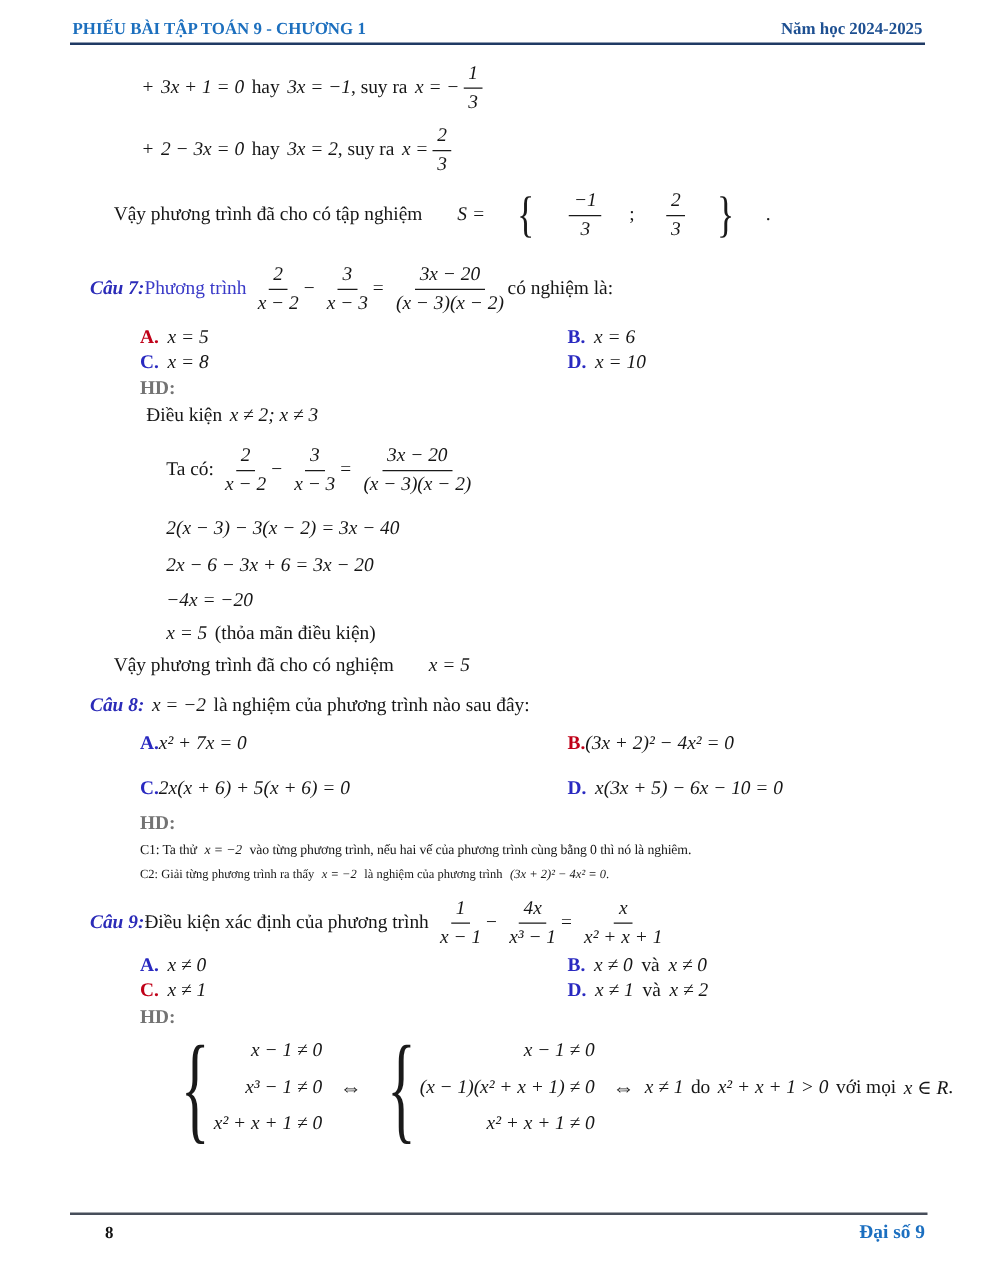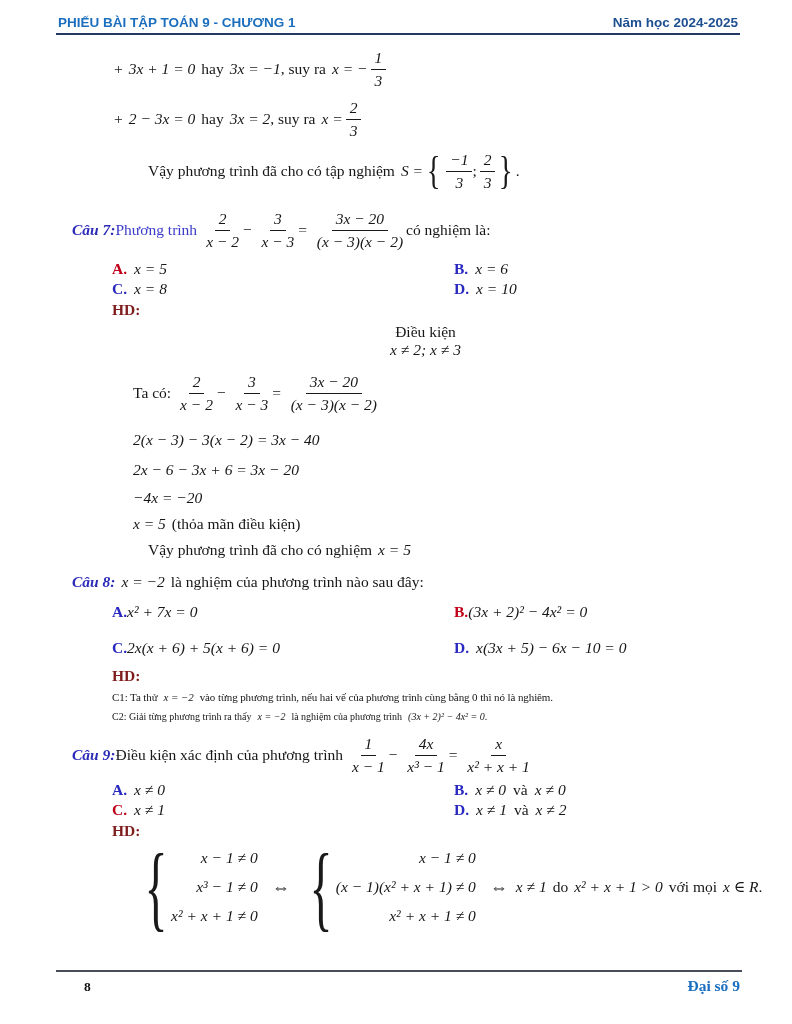--- a/index.html
+++ b/index.html
@@ -7,34 +7,34 @@
     width:792px; height:1024px; overflow:hidden;
     font-family:"Liberation Serif","DejaVu Serif",serif;
     color:#161616; font-size:15.5px;
   }
   .page { position:relative; width:792px; height:1024px; box-sizing:border-box; padding:0 52px 0 56px; }
 
   
   .hdr {
     display:flex; justify-content:space-between; align-items:baseline;
     padding:15px 2px 3px 2px; border-bottom:2.6px solid #203A64;
-    font-family:Liberation Sans, sans-serif; font-weight:bold; font-size:13.5px;
+    font-family:Liberation Serif, serif; font-weight:bold; font-size:13.5px;
   }
   .hdr-left  { color:#1C6FBE; }
   .hdr-right { color:#1D4F91; }
 
   
   .row { display:flex; align-items:center; flex-wrap:nowrap; white-space:nowrap; }
   .row > * { margin-right:6px; }
   .row > .nosp { margin-right:0; }
   .t { font-style:normal; }
   .m { font-style:italic; }
   .lbl { font-weight:bold; font-style:italic; color:#2B2BB8; }
   .blue { color:#3A3AC8; }
-  .hd-lbl { font-weight:bold; color:#7f1d1d; }
+  .hd-lbl { font-weight:bold; color:#737373; }
   .opt-letter { font-weight:bold; color:#2929C0; }
   .opt-letter.correct { color:#C00018; }
 
   
   .frac { display:inline-flex; flex-direction:column; align-items:center; text-align:center;
           line-height:1.25; margin:0 3px; font-style:italic; }
   .frac .fn { border-bottom:1.4px solid #1a1a1a; padding:0 4px 1px 4px; }
   .frac .fd { padding-top:1px; }
 
   
@@ -44,24 +44,24 @@
   
   .sys { display:inline-flex; align-items:center; }
   .sys-brace { font-size:96px; line-height:80px; display:inline-block;
                transform:scaleX(0.5); transform-origin:center; margin-right:-8px; color:#1a1a1a; }
   .sys-lines { display:flex; flex-direction:column; gap:5px; }
   .sys-lines > span { line-height:24px;text-align:right; }
   .iff { font-size:18px; margin:0 8px; }
 
   
   .ind-plus { margin-left:58px; }
-  .ind-vay  { margin-left:92px; }
+  .ind-vay  { margin-left:35px;gap:22px; }
   .ind-cau  { margin-left:16px; }
   .ind-opt  { margin-left:56px; }
-  .ind-dk   { margin-left:61px;flex-direction:column; }
+  .ind-dk   { margin-left:61px; }
   .ind-eq   { margin-left:77px; }
 
   .opts { margin-left:56px; }
   .opt { display:flex; align-items:center; width:336px; }
   .opt > * { margin-right:7px; }
   .opt > .nosp { margin-right:0; }
   .opt:last-child { width:auto; }.mt14{margin-top:14px}.mt12{margin-top:12px}.mt10{margin-top:10px}
   .mt8{margin-top:8px}.mt6{margin-top:6px}.mt5{margin-top:5px}.mt4{margin-top:4px}
   .mt3{margin-top:3px}.mt2{margin-top:2px}
   .tallrow { min-height:44px; }

